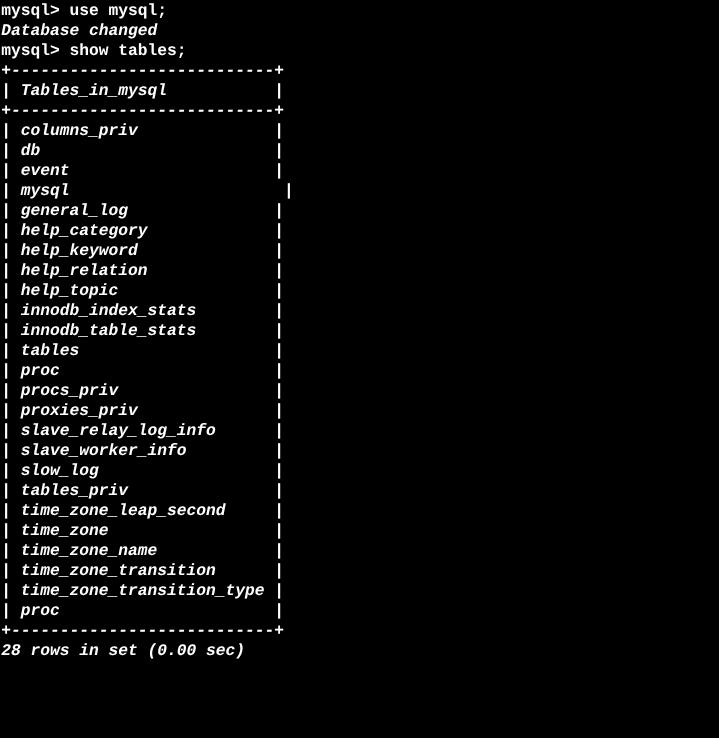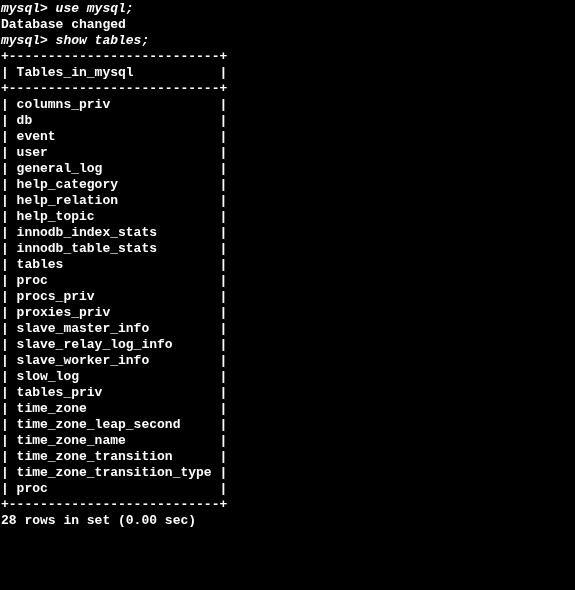--- a/index.html
+++ b/index.html
@@ -17,56 +17,56 @@
       width: 575px;
       height: 590px;
       overflow: hidden;
       font-weight: bold;
     }
     .terminal {
       padding: 1px 0 0 1px;
     }
     .line {
       white-space: pre;
+      font-style: italic;
     }
     .prompt-line {
       white-space: pre;
-      font-style: italic;
     }
   </style>
 </head>
 <body>
 
 <div class="terminal">
   <div class="prompt-line"><span>mysql&gt; </span><span>use mysql;</span></div>
   <div class="line">Database changed</div>
   <div class="prompt-line"><span>mysql&gt; </span><span>show tables;</span></div>
   <div class="line">+---------------------------+</div>
   <div class="line">| Tables_in_mysql           |</div>
   <div class="line">+---------------------------+</div>
   <div class="line">| columns_priv              |</div>
   <div class="line">| db                        |</div>
   <div class="line">| event                     |</div>
-  <div class="line">| user                      |</div>
+  <div class="line">| mysql                      |</div>
   <div class="line">| general_log               |</div>
   <div class="line">| help_category             |</div>
+  <div class="line">| help_keyword              |</div>
   <div class="line">| help_relation             |</div>
   <div class="line">| help_topic                |</div>
   <div class="line">| innodb_index_stats        |</div>
   <div class="line">| innodb_table_stats        |</div>
   <div class="line">| tables                    |</div>
   <div class="line">| proc                      |</div>
   <div class="line">| procs_priv                |</div>
   <div class="line">| proxies_priv              |</div>
-  <div class="line">| slave_master_info         |</div>
   <div class="line">| slave_relay_log_info      |</div>
   <div class="line">| slave_worker_info         |</div>
   <div class="line">| slow_log                  |</div>
   <div class="line">| tables_priv               |</div>
+  <div class="line">| time_zone_leap_second     |</div>
   <div class="line">| time_zone                 |</div>
-  <div class="line">| time_zone_leap_second     |</div>
   <div class="line">| time_zone_name            |</div>
   <div class="line">| time_zone_transition      |</div>
   <div class="line">| time_zone_transition_type |</div>
   <div class="line">| proc                      |</div>
   <div class="line">+---------------------------+</div>
   <div class="line">28 rows in set (0.00 sec)</div>
 </div>
 
 </body></html>

